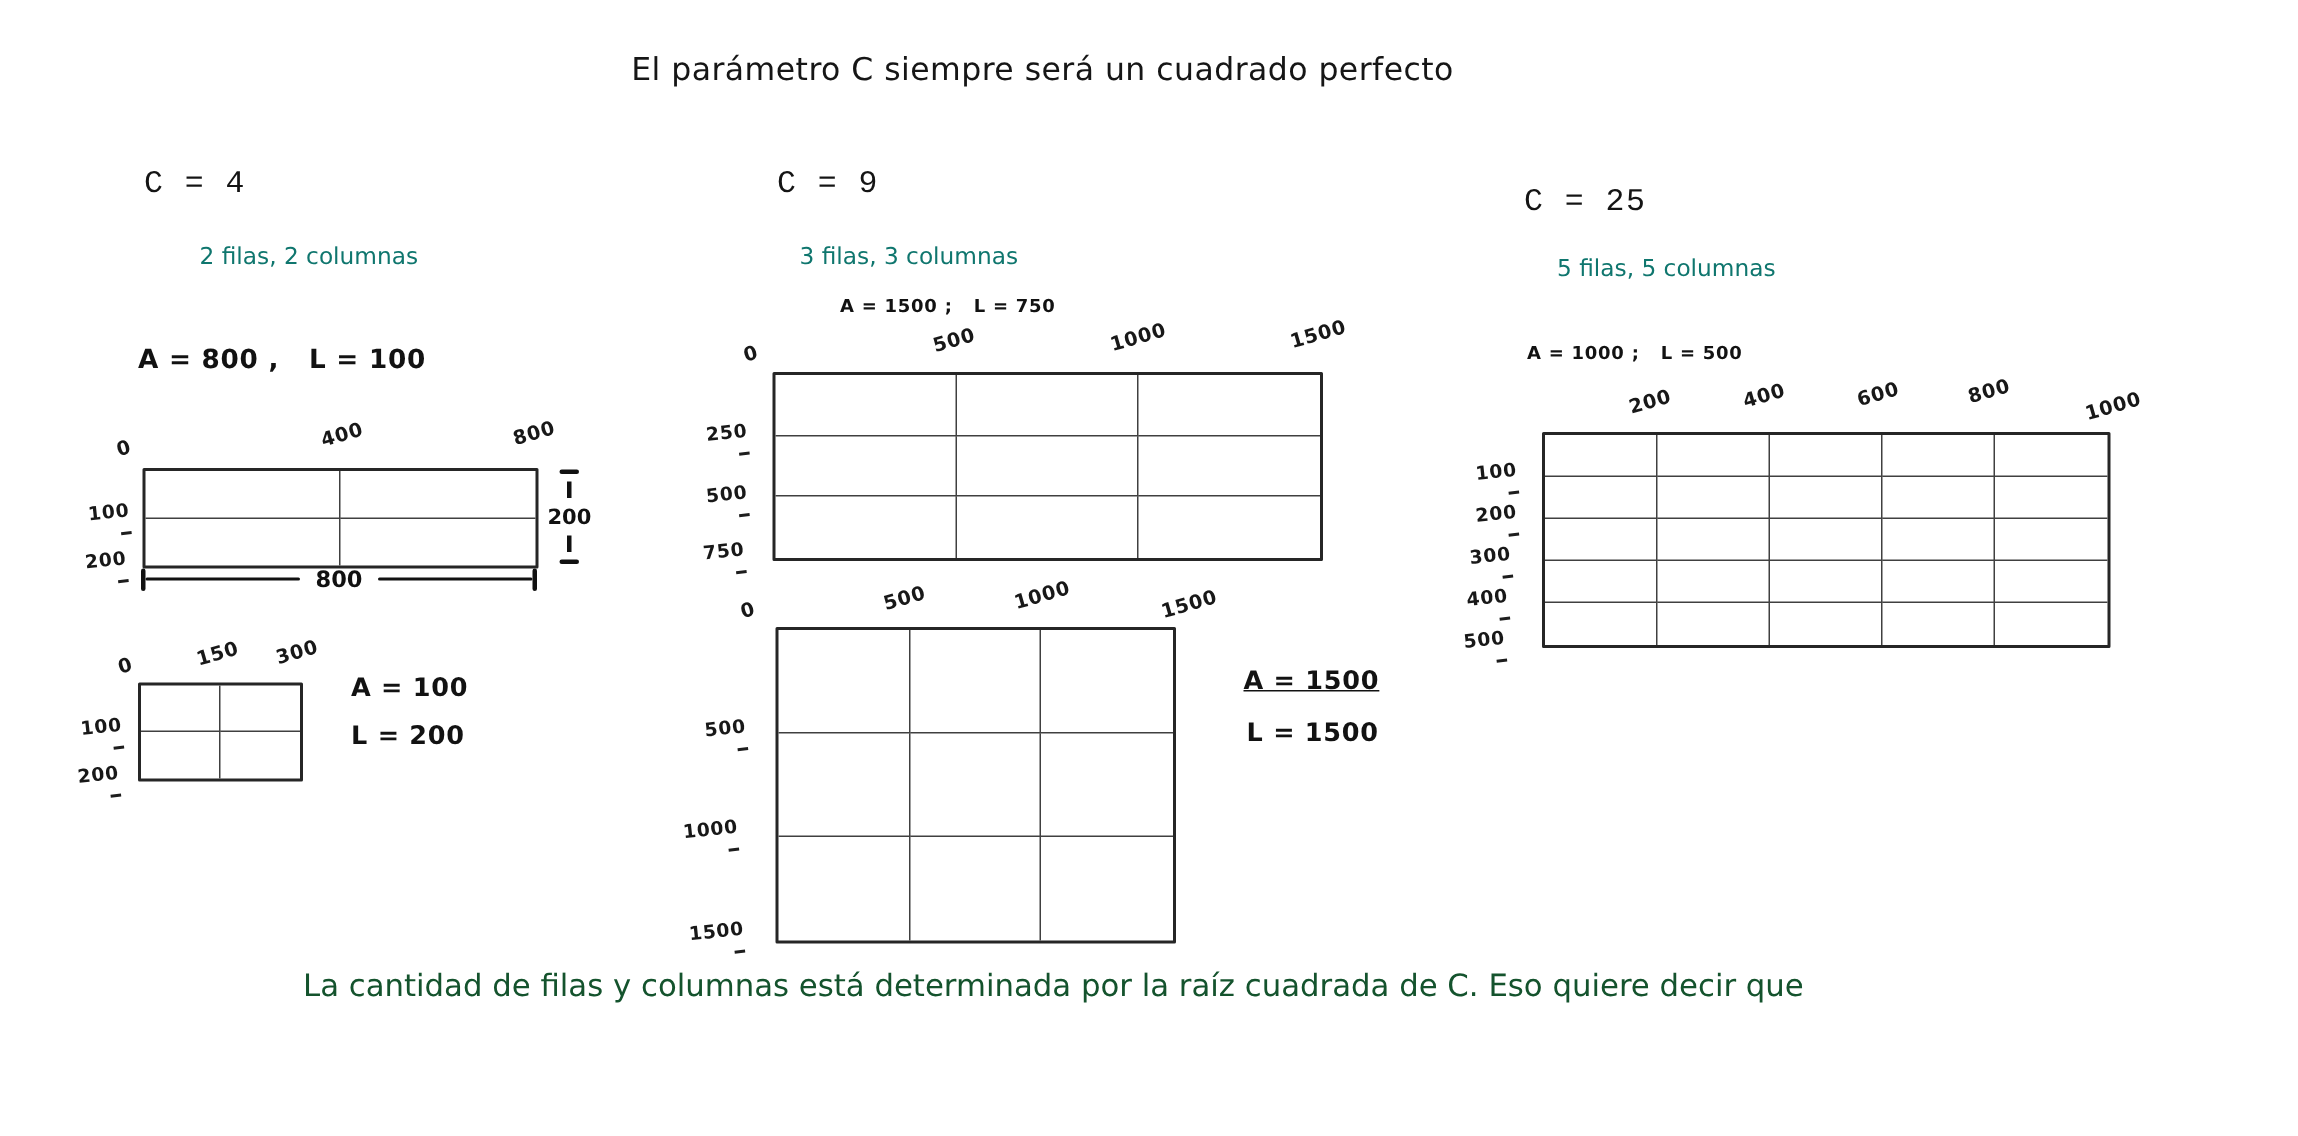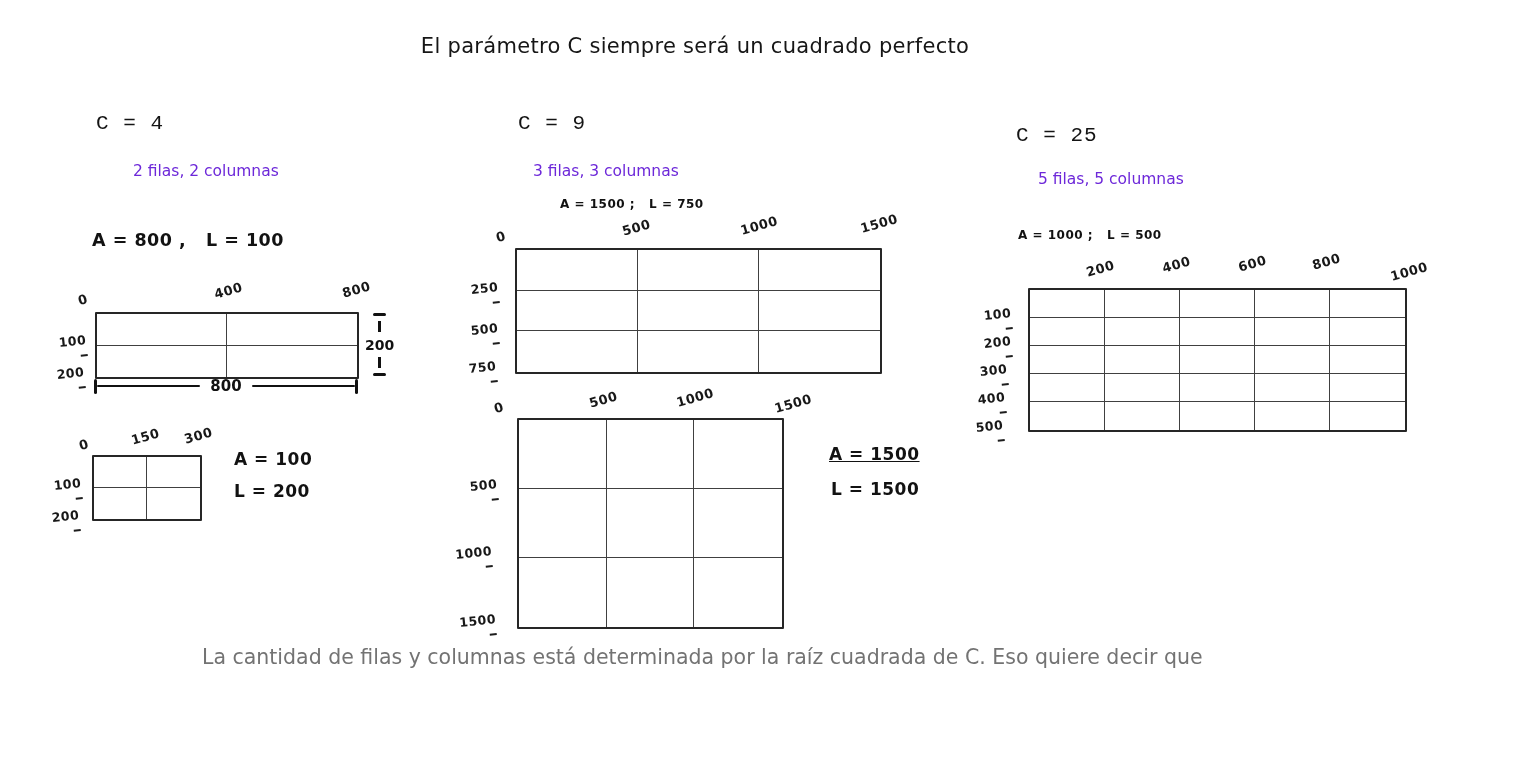--- a/index.html
+++ b/index.html
@@ -3,24 +3,24 @@
 <meta charset="utf-8">
 <style>
   html,body{margin:0;padding:0;background:#ffffff;}
   .canvas{
     position:relative;width:1532px;height:757px;background:#ffffff;overflow:hidden;
     font-family:"DejaVu Sans",sans-serif;color:#1a1a1a;
   }
   .title{position:absolute;left:420px;top:34px;width:550px;text-align:center;
          font-size:21px;letter-spacing:.3px;color:#161616;}
   .chead{position:absolute;font-size:21px;color:#141414;letter-spacing:1px;font-family:Liberation Mono, monospace;}
-  .sub{position:absolute;font-size:15.5px;color:#6d28d9;}
+  .sub{position:absolute;font-size:15.5px;color:#0f766e;}
   .params{position:absolute;font-weight:bold;color:#121212;white-space:pre;letter-spacing:.5px;}
   .note{position:absolute;font-weight:bold;font-size:17px;color:#121212;letter-spacing:.5px;}
-  .footer{position:absolute;left:202px;top:641px;font-size:20.5px;line-height:33px;color:#737373;}
+  .footer{position:absolute;left:202px;top:641px;font-size:20.5px;line-height:33px;color:#14532d;}
 
   
   .grid{position:absolute;display:grid;border:2.3px solid #262626;background:#fff;border-radius:1px;}
   .g2{grid-template-rows:repeat(2,1fr);grid-template-columns:repeat(2,1fr);}
   .g3{grid-template-rows:repeat(3,1fr);grid-template-columns:repeat(3,1fr);}
   .g5{grid-template-rows:repeat(5,1fr);grid-template-columns:repeat(5,1fr);}
   .cell{border-right:1.8px solid #404040;border-bottom:1.8px solid #404040;}
   .g2 .cell:nth-child(2n){border-right:none}
   .g2 .cell:nth-child(n+3){border-bottom:none}
   .g3 .cell:nth-child(3n){border-right:none}

